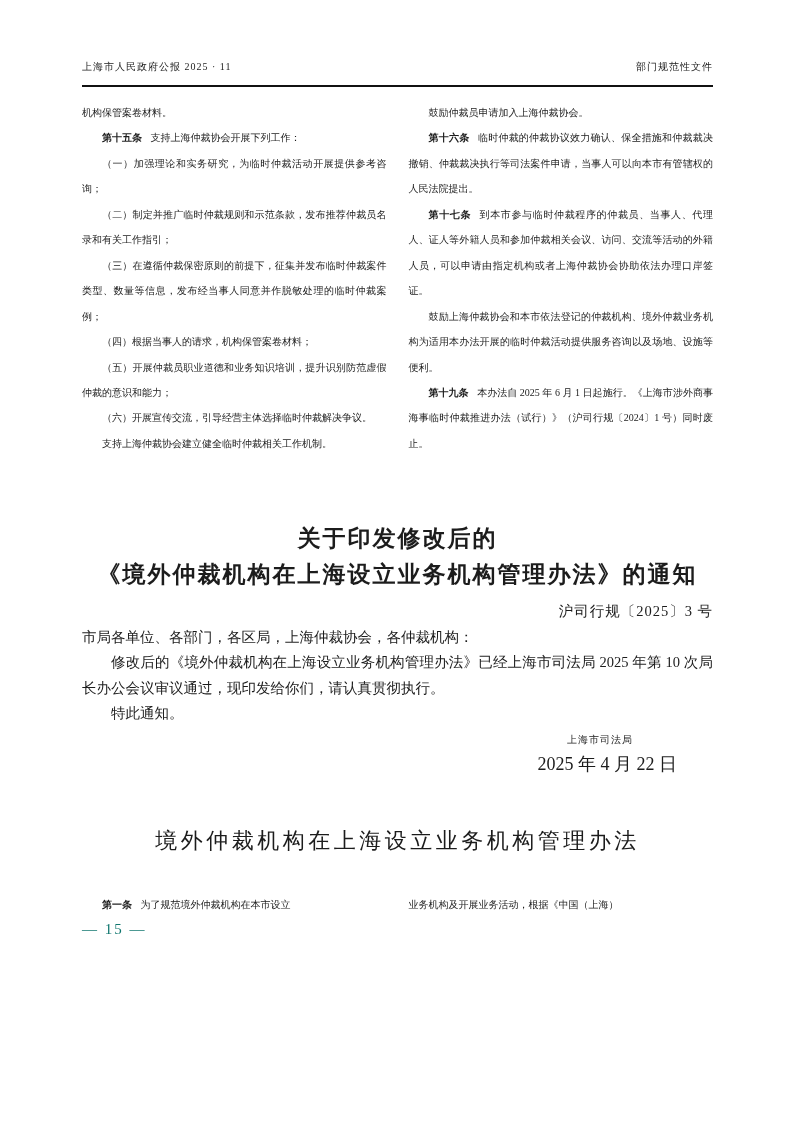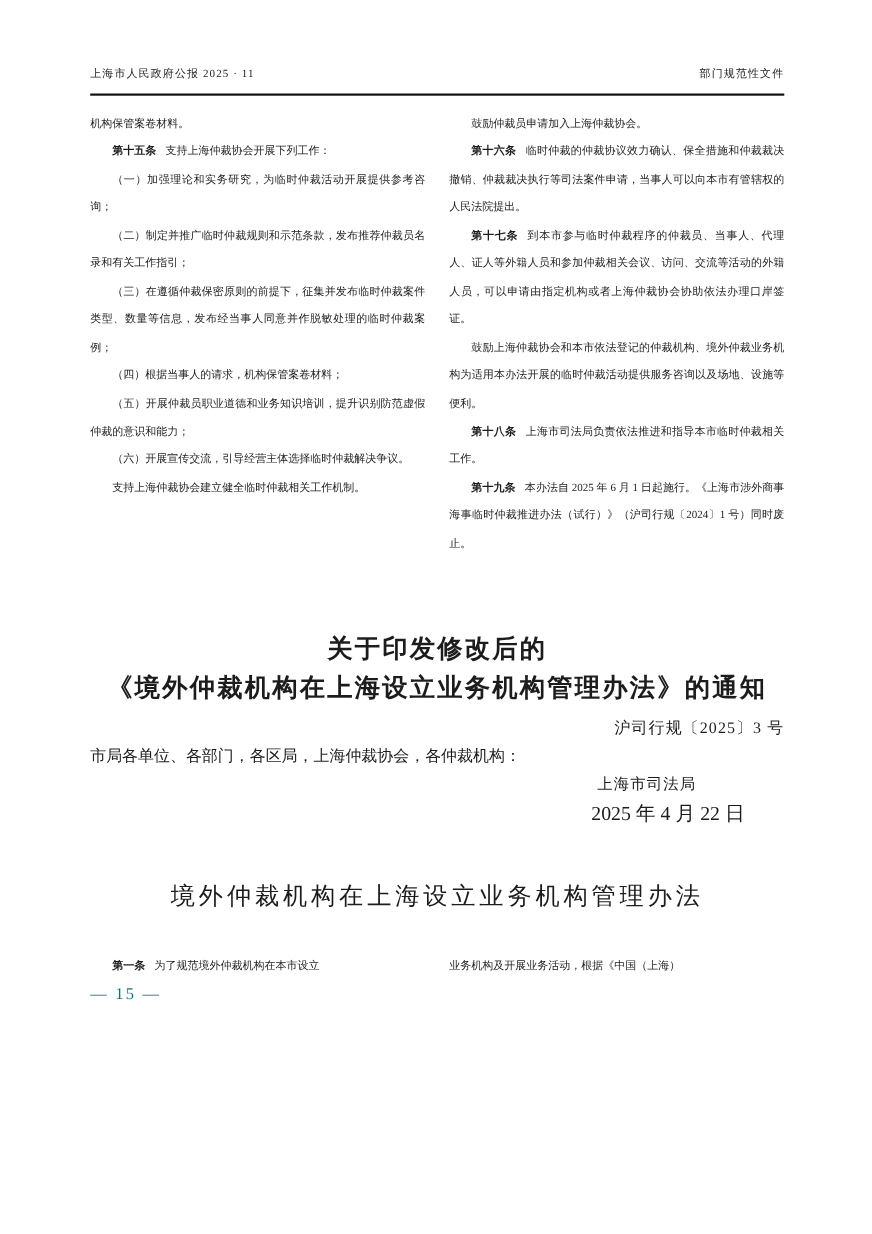--- a/index.html
+++ b/index.html
@@ -76,21 +76,21 @@
   .notice-block .para { font-size: 14.5px; }
   .salutation {
     margin: 0;
     font-size: 14.5px;
     line-height: 25.45px;
   }
   .sig-name {
     margin: 0;
     text-align: right;
     padding-right: 80px;
-    font-size: 14px;
+    font-size: 10px;
     line-height: 25.45px;
     letter-spacing: 1px;
   }
   .sig-date {
     margin: 0;
     text-align: right;
     padding-right: 36px;
     font-size: 18px;
     line-height: 25.45px;
   }
@@ -136,34 +136,37 @@
         <p class="para indent">（四）根据当事人的请求，机构保管案卷材料；</p>
         <p class="para indent">（五）开展仲裁员职业道德和业务知识培训，提升识别防范虚假仲裁的意识和能力；</p>
         <p class="para indent">（六）开展宣传交流，引导经营主体选择临时仲裁解决争议。</p>
         <p class="para indent">支持上海仲裁协会建立健全临时仲裁相关工作机制。</p>
       </div>
     <div class="col">
         <p class="para indent">鼓励仲裁员申请加入上海仲裁协会。</p>
         <p class="para indent"><b class="lead">第十六条</b>临时仲裁的仲裁协议效力确认、保全措施和仲裁裁决撤销、仲裁裁决执行等司法案件申请，当事人可以向本市有管辖权的人民法院提出。</p>
         <p class="para indent"><b class="lead">第十七条</b>到本市参与临时仲裁程序的仲裁员、当事人、代理人、证人等外籍人员和参加仲裁相关会议、访问、交流等活动的外籍人员，可以申请由指定机构或者上海仲裁协会协助依法办理口岸签证。</p>
         <p class="para indent">鼓励上海仲裁协会和本市依法登记的仲裁机构、境外仲裁业务机构为适用本办法开展的临时仲裁活动提供服务咨询以及场地、设施等便利。</p>
-        <p class="para indent"><b class="lead">第十八条</b>上海市司法局负责依法推进和指导本市临时仲裁相关工作。</p>
         <p class="para indent"><b class="lead">第十九条</b>本办法自 2025 年 6 月 1 日起施行。《上海市涉外商事海事临时仲裁推进办法（试行）》（沪司行规〔2024〕1 号）同时废止。</p>
       </div>
   </div>
 
   <div class="notice-title">
     <div>关于印发修改后的</div>
     <div>《境外仲裁机构在上海设立业务机构管理办法》的通知</div>
   </div>
 
   <div class="doc-number">沪司行规〔2025〕3 号</div>
 
   <div class="notice-block">
     <p class="salutation">市局各单位、各部门，各区局，上海仲裁协会，各仲裁机构：</p>
+    <div>
+        <p class="para indent">修改后的《境外仲裁机构在上海设立业务机构管理办法》已经上海市司法局 2025 年第 10 次局长办公会议审议通过，现印发给你们，请认真贯彻执行。</p>
+        <p class="para indent">特此通知。</p>
+      </div>
     <p class="sig-name">上海市司法局</p>
     <p class="sig-date">2025 年 4 月 22 日</p>
   </div>
 
   <div class="doc2-title">境外仲裁机构在上海设立业务机构管理办法</div>
 
   <div class="columns doc2-columns">
     <div class="col">
         <p class="para indent"><b class="lead">第一条</b>为了规范境外仲裁机构在本市设立</p>
       </div>

